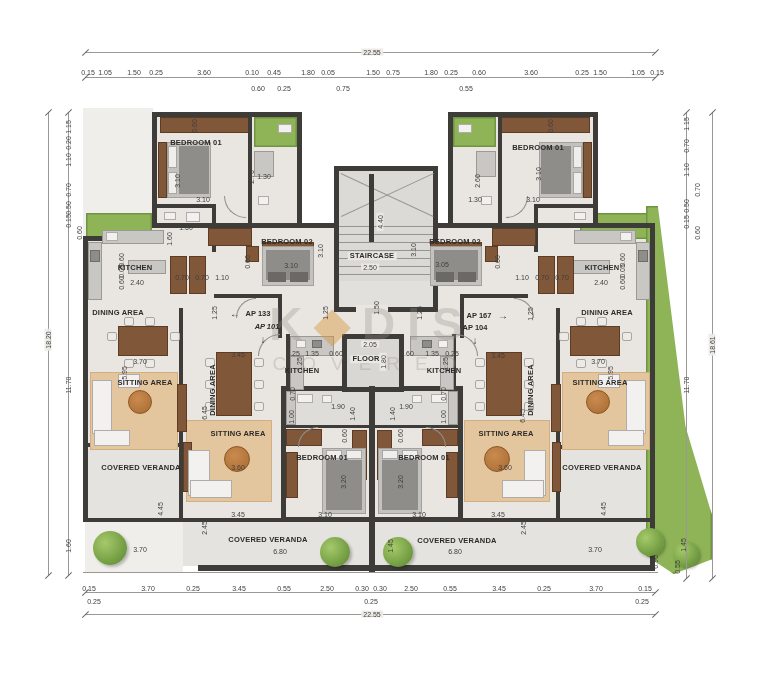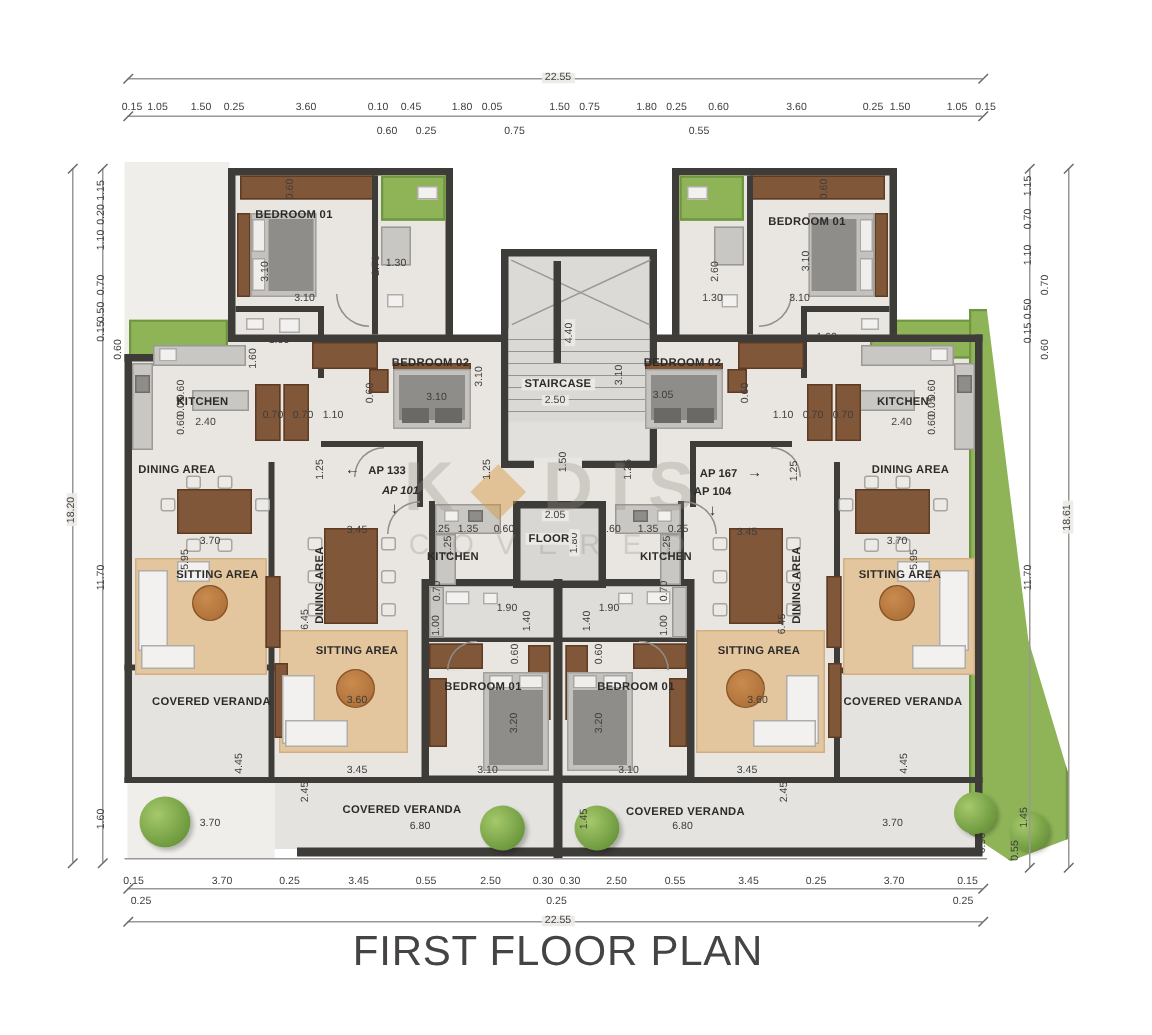--- a/index.html
+++ b/index.html
@@ -456,14 +456,13 @@
 
   <b class="lb arrow" style="left:235px;top:314px;">←</b>
   <b class="lb ap" style="left:258px;top:314px;">AP 133</b>
   <b class="lb ap" style="left:267px;top:327px;font-style:italic;">AP 101</b>
   <b class="lb arrow" style="left:263px;top:340px;">↓</b>
   <b class="lb ap" style="left:479px;top:316px;">AP 167</b>
   <b class="lb arrow" style="left:503px;top:316px;">→</b>
   <b class="lb ap" style="left:475px;top:328px;text-align:right;">AP 104</b>
   <b class="lb arrow" style="left:475px;top:341px;">↓</b>
 
-  <div class="title">FIRST FLOOR PLAN</div>
 </div>
 
 </body></html>

